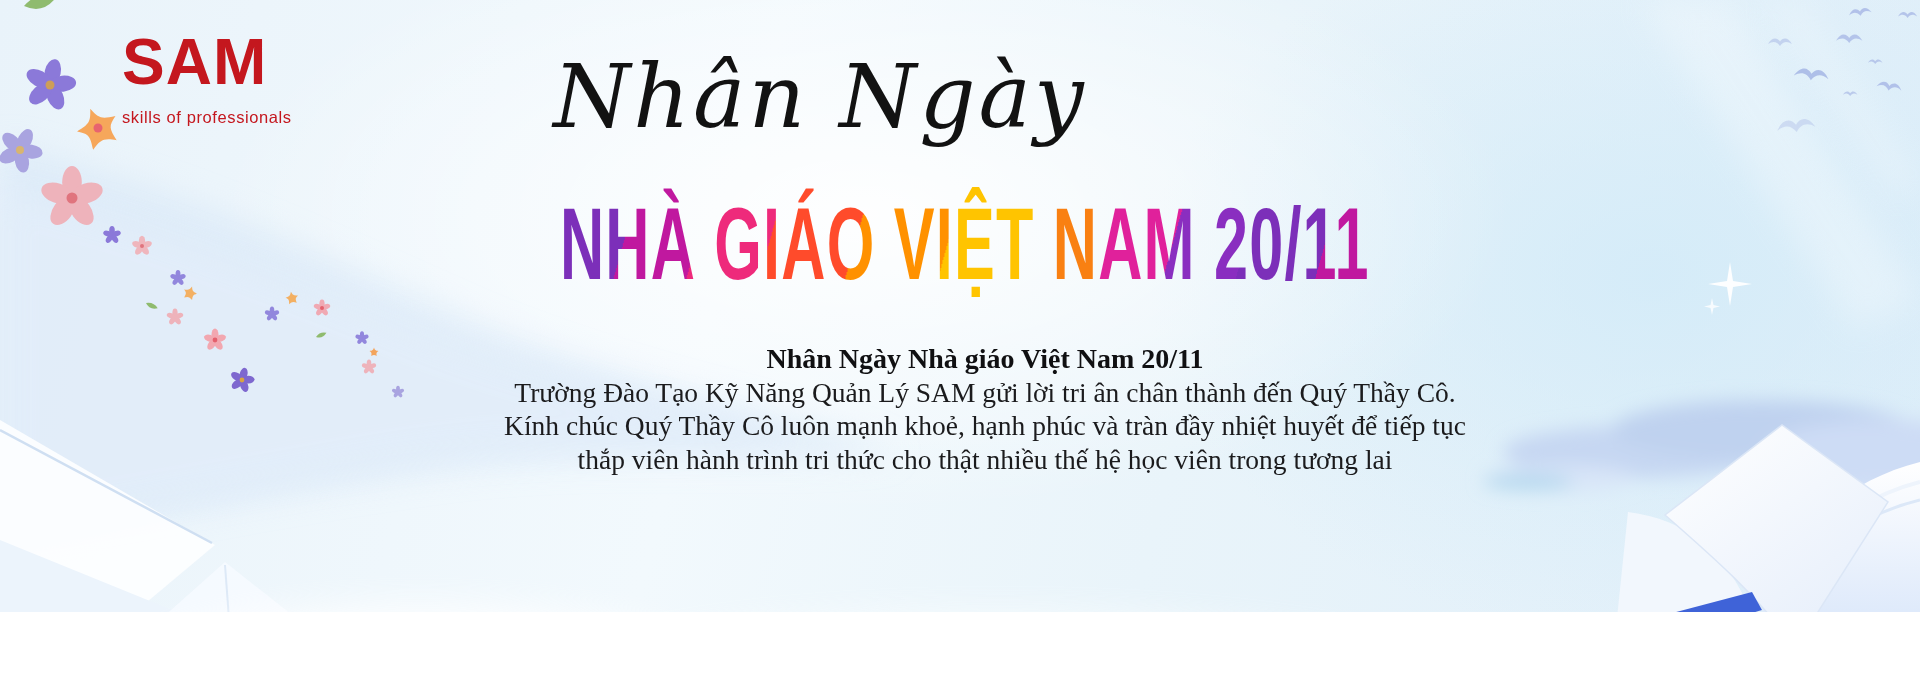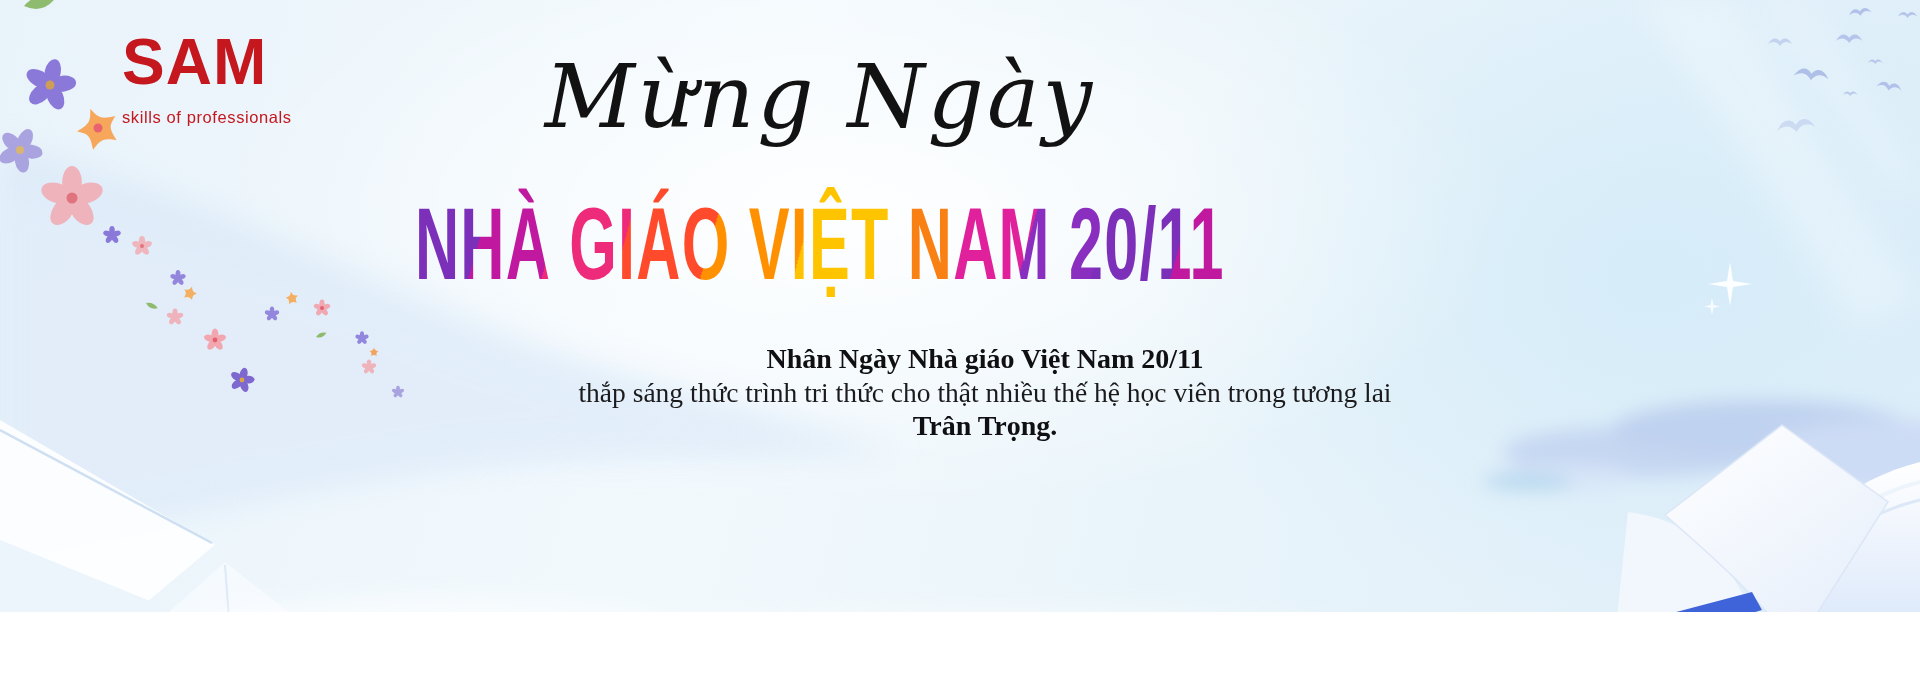--- a/index.html
+++ b/index.html
@@ -19,21 +19,21 @@
   .logo-tagline{font-size:16.5px;letter-spacing:.6px;margin-top:14px;}
 
   
   .script-wrap{position:absolute;left:0;top:40px;width:1640px;text-align:center;z-index:3;}
   .script{
     font-family:"DejaVu Serif",serif;font-style:italic;font-weight:500;
     font-size:88px;line-height:1.3;color:#121212;letter-spacing:3px;
   }
 
   
-  .title-wrap{position:absolute;left:0;top:186px;width:1640px;text-align:center;z-index:3;white-space:nowrap;}
+  .title-wrap{position:absolute;left:0;top:186px;width:1640px;text-align:right;z-index:3;white-space:nowrap;}
   .title{
     display:inline-block;
     font-weight:bold;font-size:102px;line-height:1.15;letter-spacing:2px;
     transform:scaleX(.60);transform-origin:50% 50%;
     background-image:repeating-linear-gradient(115deg,
       #7c2fb9 0 120px,
       #c0189f 120px 230px,
       #ee2a7b 230px 340px,
       #ff4b2b 340px 470px,
       #ff9100 470px 610px,
@@ -177,26 +177,27 @@
       <path d="M1786,655 L1796,674 L1806,656 Z" fill="#1f3eae"></path>
     </g>
   </svg>
 
   <div class="logo">
     <div class="logo-text">SAM</div>
     <div class="logo-tagline">skills of professionals</div>
   </div>
 
   <div class="script-wrap">
-    <span class="script">Mừng Ngày</span>
+    <span class="script">Nhân Ngày</span>
   </div>
 
   <div class="title-wrap">
     <span class="title">NHÀ GIÁO VIỆT NAM 20/11</span>
   </div>
 
   <div class="message">
     <p class="b">Nhân Ngày Nhà giáo Việt Nam 20/11</p>
-    <p>thắp sáng thức trình tri thức cho thật nhiều thế hệ học viên trong tương lai</p>
-    <p class="b">Trân Trọng.</p>
+    <p>Trường Đào Tạo Kỹ Năng Quản Lý SAM gửi lời tri ân chân thành đến Quý Thầy Cô.</p>
+    <p>Kính chúc Quý Thầy Cô luôn mạnh khoẻ, hạnh phúc và tràn đầy nhiệt huyết để tiếp tục</p>
+    <p>thắp viên hành trình tri thức cho thật nhiều thế hệ học viên trong tương lai</p>
   </div>
 
 </div>
 
 </body></html>

